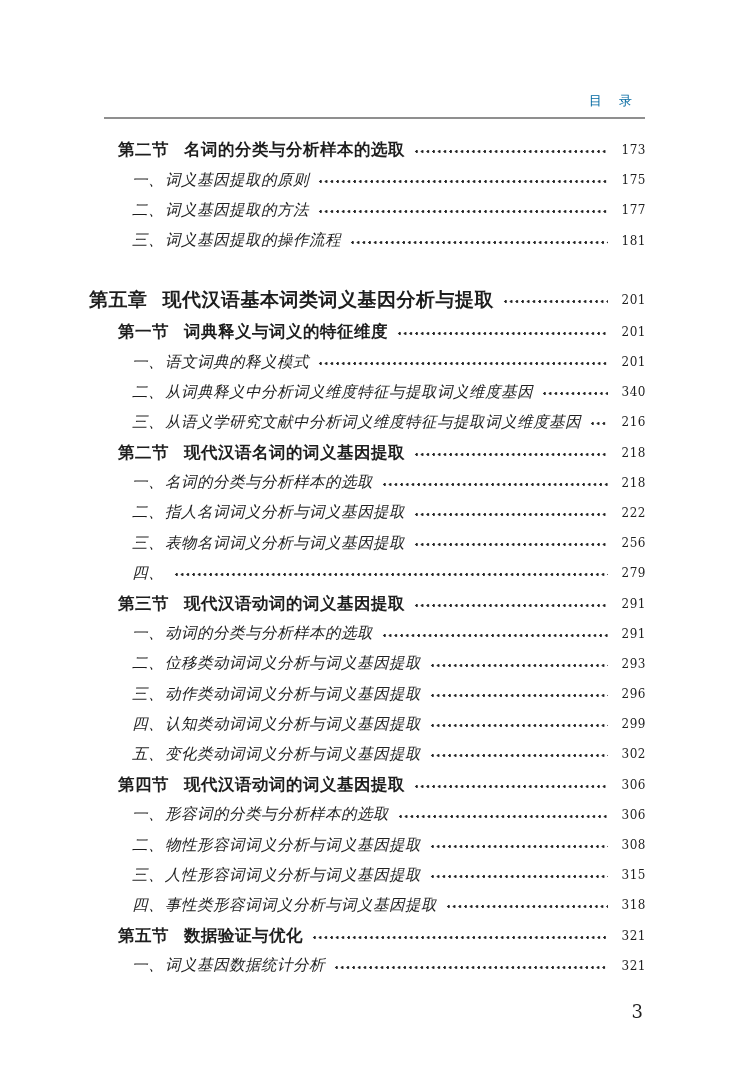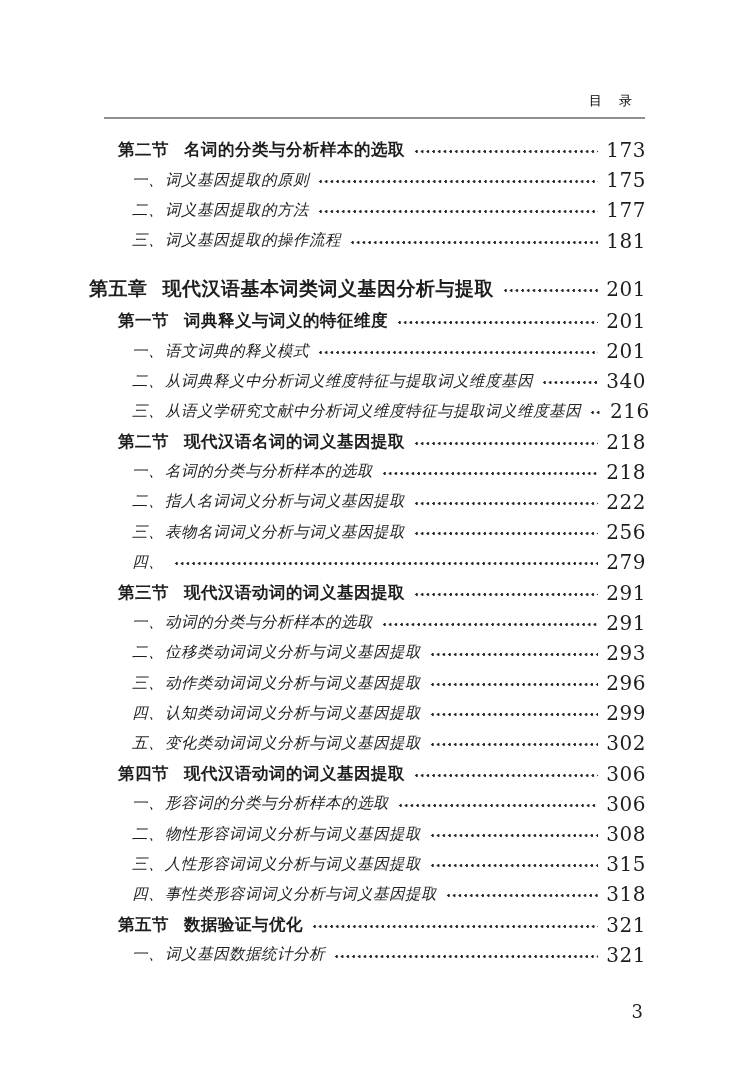--- a/index.html
+++ b/index.html
@@ -11,21 +11,21 @@
     position: relative;
     overflow: hidden;
   }
   .page { position: absolute; inset: 0; }
 
   .header-title {
     position: absolute;
     top: 93px; right: 116px;
     font-size: 13px; line-height: 16px;
     letter-spacing: 2px;
-    color: #000000;
+    color: #0369a1;
   }
   .header-rule {
     position: absolute;
     top: 117px; left: 104px; right: 105px;
     height: 2px;
     background: #8f8f8f;
   }
 
   .toc {
     position: absolute;
@@ -33,21 +33,21 @@
     width: 557px;
   }
   .toc-row {
     display: flex;
     align-items: center;
     height: 30.2px;
     white-space: nowrap;
   }
   .toc-row.chapter {
     height: 34px;
-    margin-top: 16px;
+    margin-top: 27px;
     font-family: "DejaVu Sans", sans-serif;
     font-weight: bold;
     font-size: 19px;
     letter-spacing: 0.5px;
   }
   .toc-row.section {
     padding-left: 29px;
     font-weight: bold;
     font-size: 16.5px;
     letter-spacing: 0.5px;
@@ -68,21 +68,21 @@
     align-self: center;
     margin: 3px 8px 0 9px;
     background-image: radial-gradient(circle at 2.6px 3.5px, #262626 1.15px, transparent 1.55px);
     background-size: 5.7px 7px;
     background-repeat: repeat-x;
   }
   .entry-page {
     font-family: "DejaVu Serif", serif;
     font-style: normal;
     font-weight: normal;
-    font-size: 20px;
+    font-size: 12px;
     min-width: 30px;
     text-align: right;
     letter-spacing: 0.5px;
   }
 
   .footer-page-number {
     position: absolute;
     top: 1001px; right: 107px;
     font-size: 18px;
     color: #1e1e1e;

